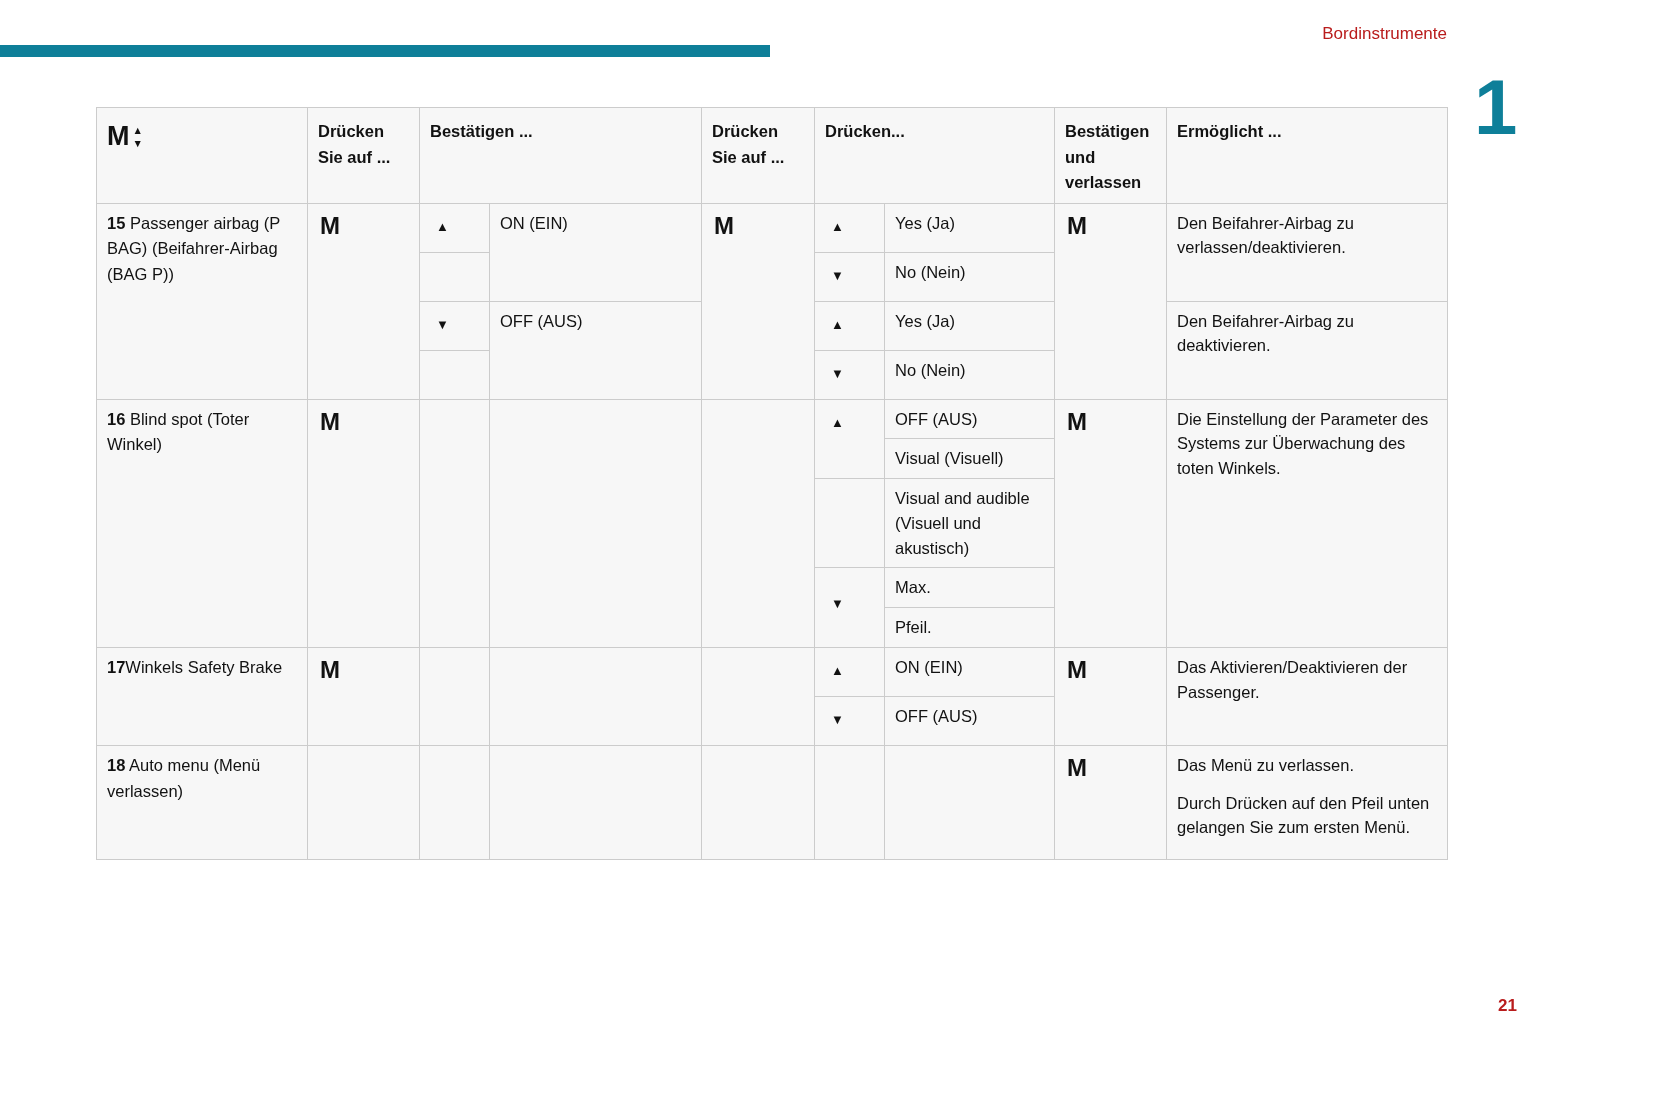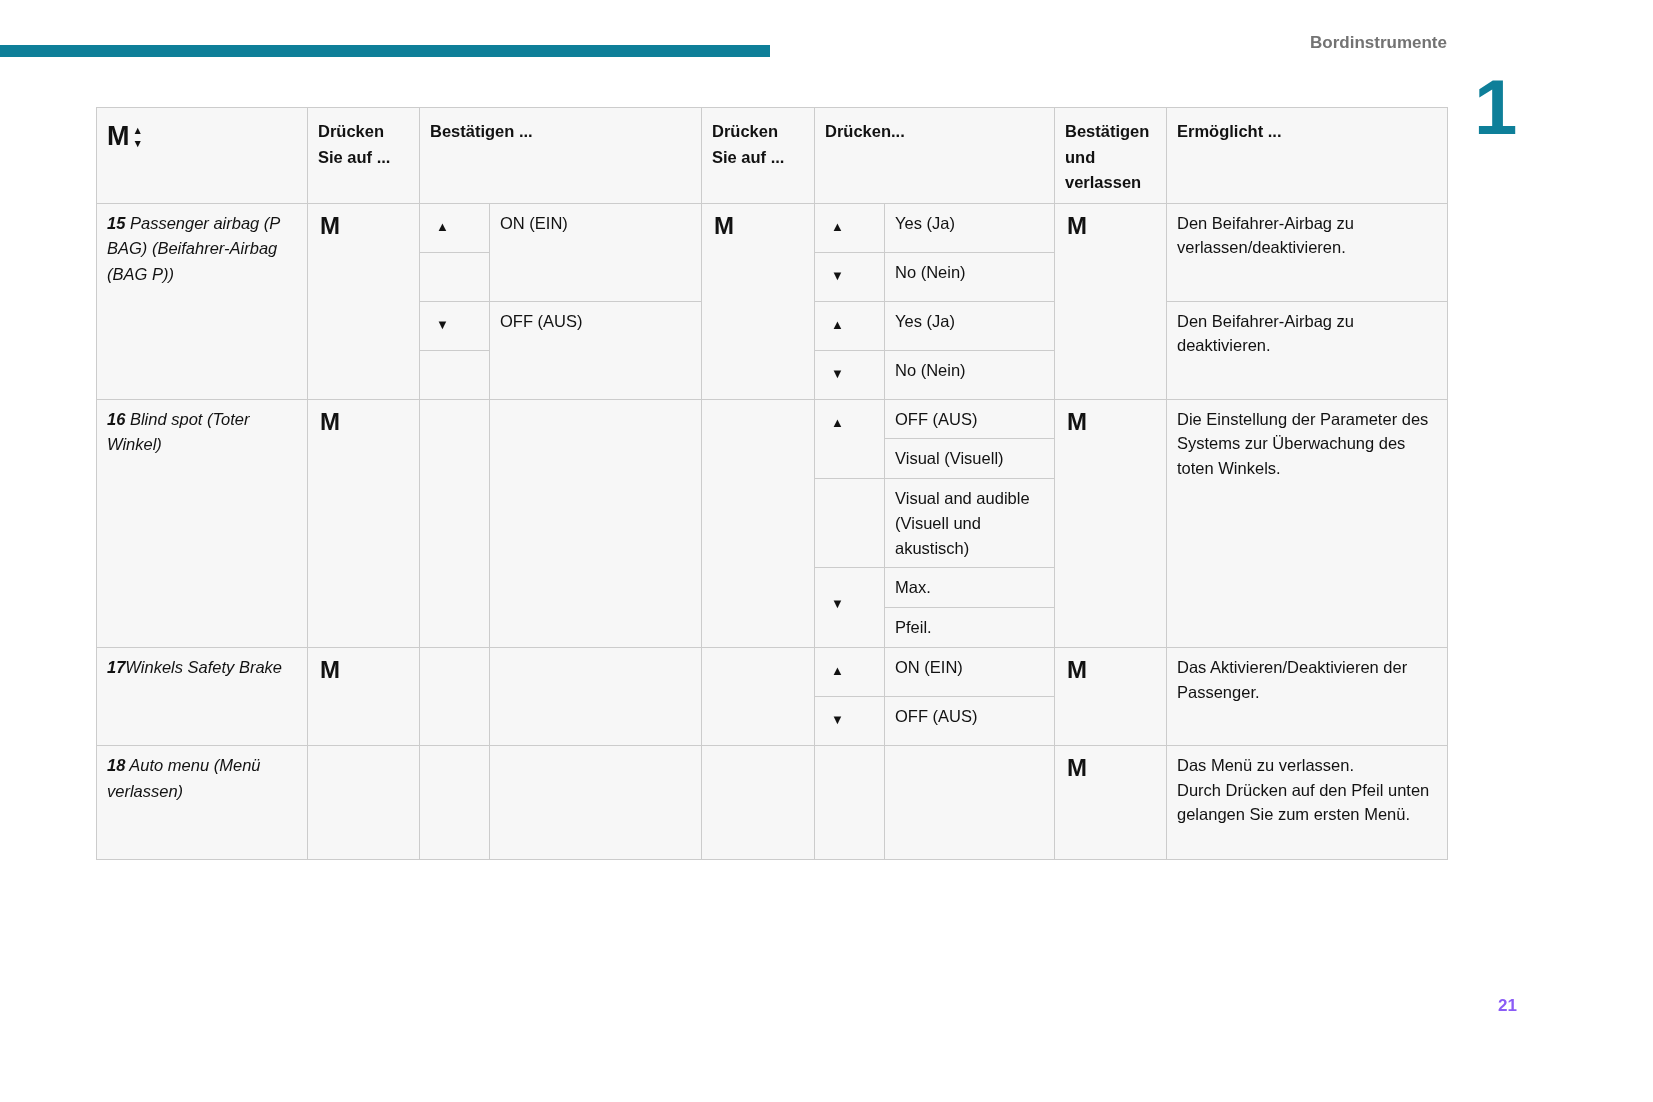--- a/index.html
+++ b/index.html
@@ -12,39 +12,38 @@
     overflow: hidden;
   }
   .accent-bar {
     position: absolute;
     left: 0; top: 45px;
     width: 770px; height: 12px;
     background: #0e7f99;
   }
   .section-header {
     position: absolute;
-    top: 33px; right: 206px;
+    top: 24px; right: 206px;
     font-size: 17px;
-    color: #737373;
-    font-weight: bold;
+    color: #b91c1c;
   }
   .chapter-num {
     position: absolute;
     left: 1474px; top: 68px;
     font-size: 78px;
     font-weight: bold;
     color: #0e7f99;
     line-height: 1;
   }
   .page-num {
     position: absolute;
     top: 996px; right: 136px;
     font-size: 17px;
     font-weight: bold;
-    color: #8b5cf6;
+    color: #b91c1c;
   }
 
   table.menu-table {
     position: absolute;
     left: 96px; top: 107px;
     width: 1351px;
     border-collapse: collapse;
     table-layout: fixed;
     background: #f7f7f7;
   }
@@ -59,21 +58,21 @@
   .menu-table th {
     font-weight: bold;
     padding-top: 11px;
     line-height: 1.55;
   }
   tr.h85  { height: 85px; }
   tr.h49  { height: 49px; }
   tr.h37  { height: 37px; }
   tr.h114 { height: 114px; }
 
-  td.name-cell { line-height: 1.55; font-style: italic; }
+  td.name-cell { line-height: 1.55; }
   td.name-cell b { font-weight: bold; }
 
   td.m-cell {
     font-size: 24px;
     font-weight: bold;
     line-height: 1.1;
     padding-top: 9px;
     padding-left: 12px;
   }
   td.arrow-cell {
@@ -83,21 +82,21 @@
     color: #121212;
   }
   td.arrow-cell.mid { vertical-align: middle; padding-top: 0; }
 
   .m-header { display: flex; align-items: center; gap: 3px; padding-top: 4px; }
   .m-header .m-big { font-size: 27px; font-weight: bold; line-height: 1; }
   .m-header .stack {
     display: flex; flex-direction: column;
     font-size: 10.5px; line-height: 1.15; font-weight: normal;
   }
-  td.enables-cell div + div { margin-top: 0; }
+  td.enables-cell div + div { margin-top: 13px; }
 </style>
 </head>
 <body>
 
 <div class="accent-bar"></div>
 <div class="section-header">Bordinstrumente</div>
 <div class="chapter-num">1</div>
 <div class="page-num">21</div>
 
 <table class="menu-table">

